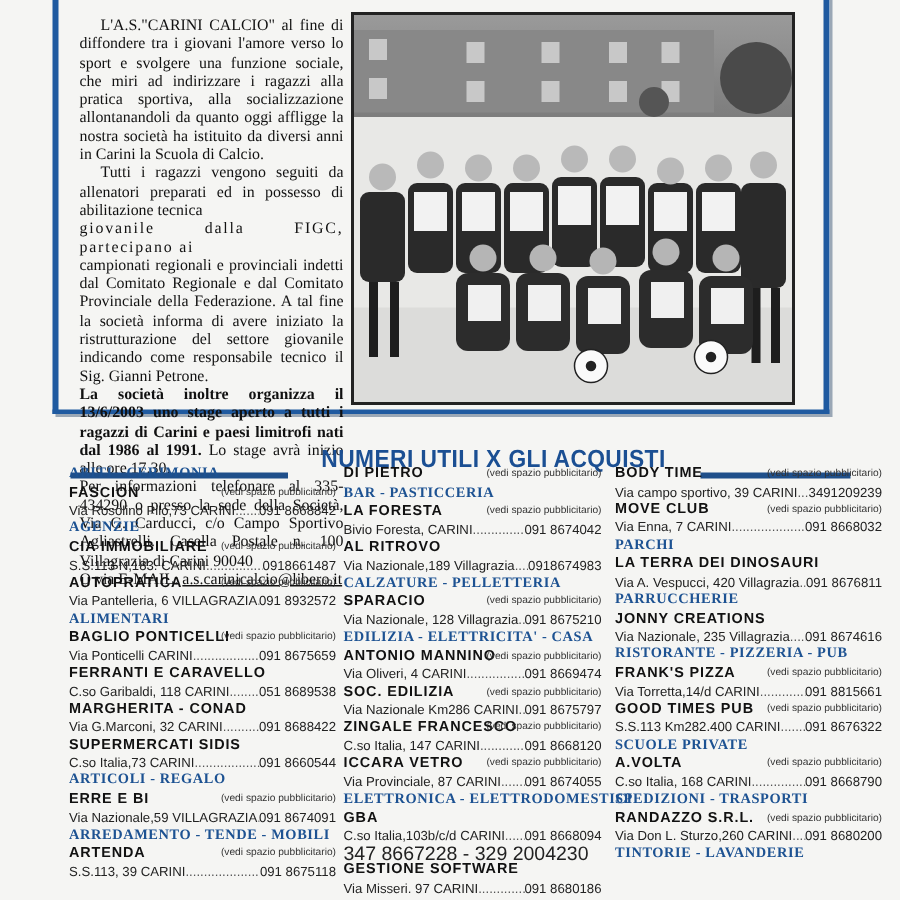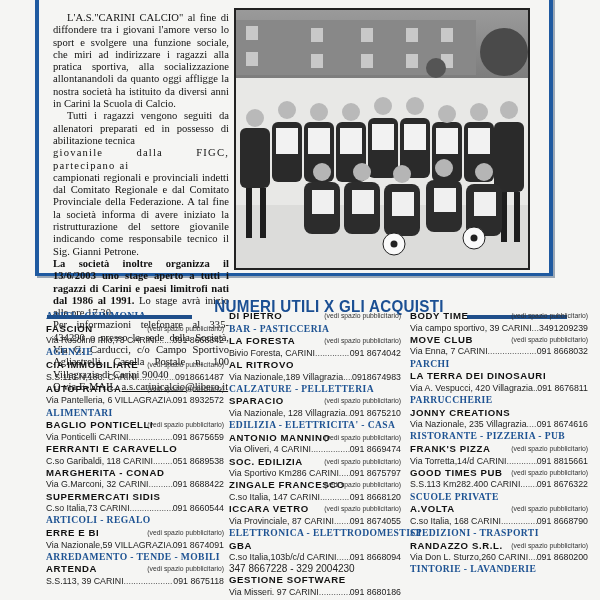--- a/index.html
+++ b/index.html
@@ -23,21 +23,21 @@
   .col2 { left:229px; width:172px; }
   .col3 { left:410px; width:178px; }
   .cat { color:#1d5292; font-weight:bold; font-size:9.6px; line-height:12.6px; letter-spacing:0.4px; white-space:nowrap;font-family:Liberation Serif, serif; }
   .biz { position:relative; font-weight:bold; font-size:9.6px; line-height:12.6px; letter-spacing:0.6px; white-space:nowrap; color:#111; }
   .biz .ad { position:absolute; right:0; top:0; font-weight:normal; font-size:6.8px; letter-spacing:0; color:#333; }
   .addr { font-size:8.8px; line-height:11.2px; color:#222; white-space:nowrap; display:flex; }
   .addr .a { white-space:nowrap; }
   .addr .dots { flex:1; overflow:hidden; color:#555; }
   .addr .dots::after { content:" ....................................................................................................."; letter-spacing:0; }
   .addr .ph { white-space:nowrap; }
-  .extra { font-size:10px; line-height:11px; color:#222; }
+  .extra { font-size:13px; line-height:11px; color:#222; }
 </style>
 </head>
 <body>
 
 <div class="page">
   <div class="frame"></div>
 
   <div class="intro">
     <p class="ind">L'A.S."CARINI CALCIO" al fine di diffondere tra i giovani l'amore verso lo sport e svolgere una funzione sociale, che miri ad indirizzare i ragazzi alla pratica sportiva, alla socializzazione allontanandoli da quanto oggi affligge la nostra società ha istituito da diversi anni in Carini la Scuola di Calcio.</p>
     <p class="ind">Tutti i ragazzi vengono seguiti da allenatori preparati ed in possesso di abilitazione tecnica</p>
@@ -265,21 +265,21 @@
         <div class="biz">ANTONIO MANNINO<span class="ad">(vedi spazio pubblicitario)</span></div>
         <div class="addr">
           <span class="a">Via Oliveri, 4 CARINI</span>
           <span class="dots"></span>
           <span class="ph">091 8669474</span>
         </div>
       </div>
       <div class="entry">
         <div class="biz">SOC. EDILIZIA<span class="ad">(vedi spazio pubblicitario)</span></div>
         <div class="addr">
-          <span class="a">Via Sportivo Km286 CARINI</span>
+          <span class="a">Via Nazionale Km286 CARINI</span>
           <span class="dots"></span>
           <span class="ph">091 8675797</span>
         </div>
       </div>
       <div class="entry">
         <div class="biz">ZINGALE FRANCESCO<span class="ad">(vedi spazio pubblicitario)</span></div>
         <div class="addr">
           <span class="a">C.so Italia, 147 CARINI</span>
           <span class="dots"></span>
           <span class="ph">091 8668120</span>

